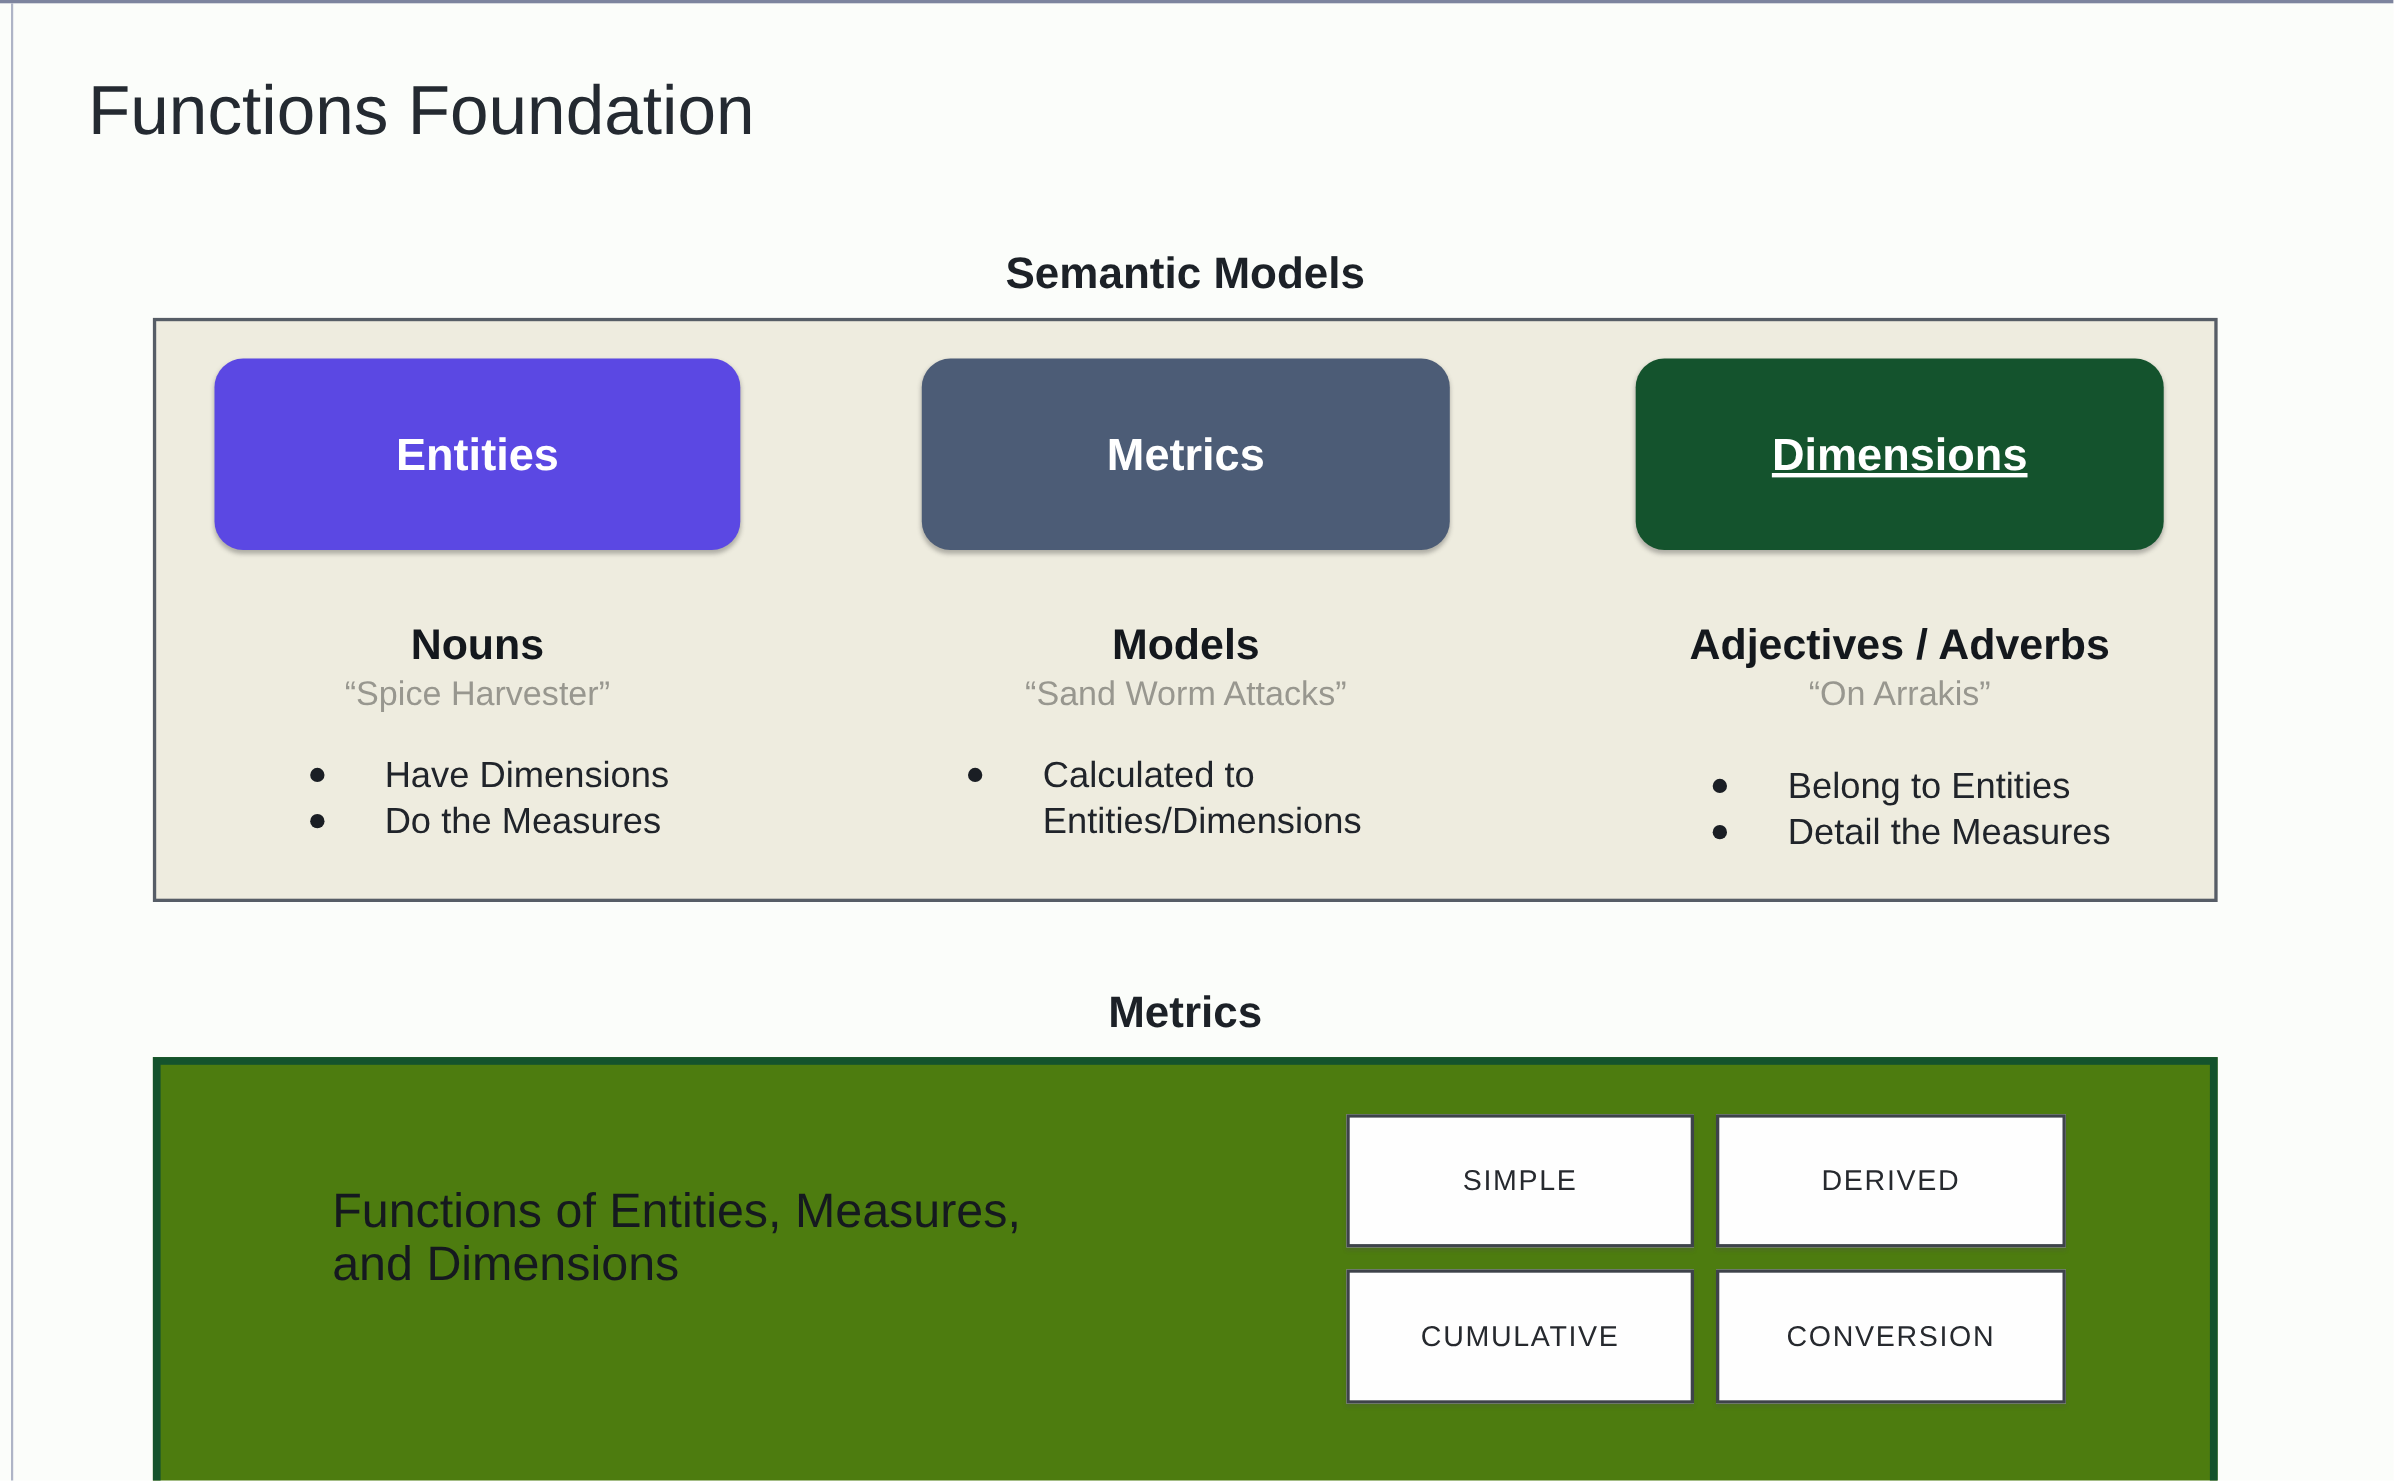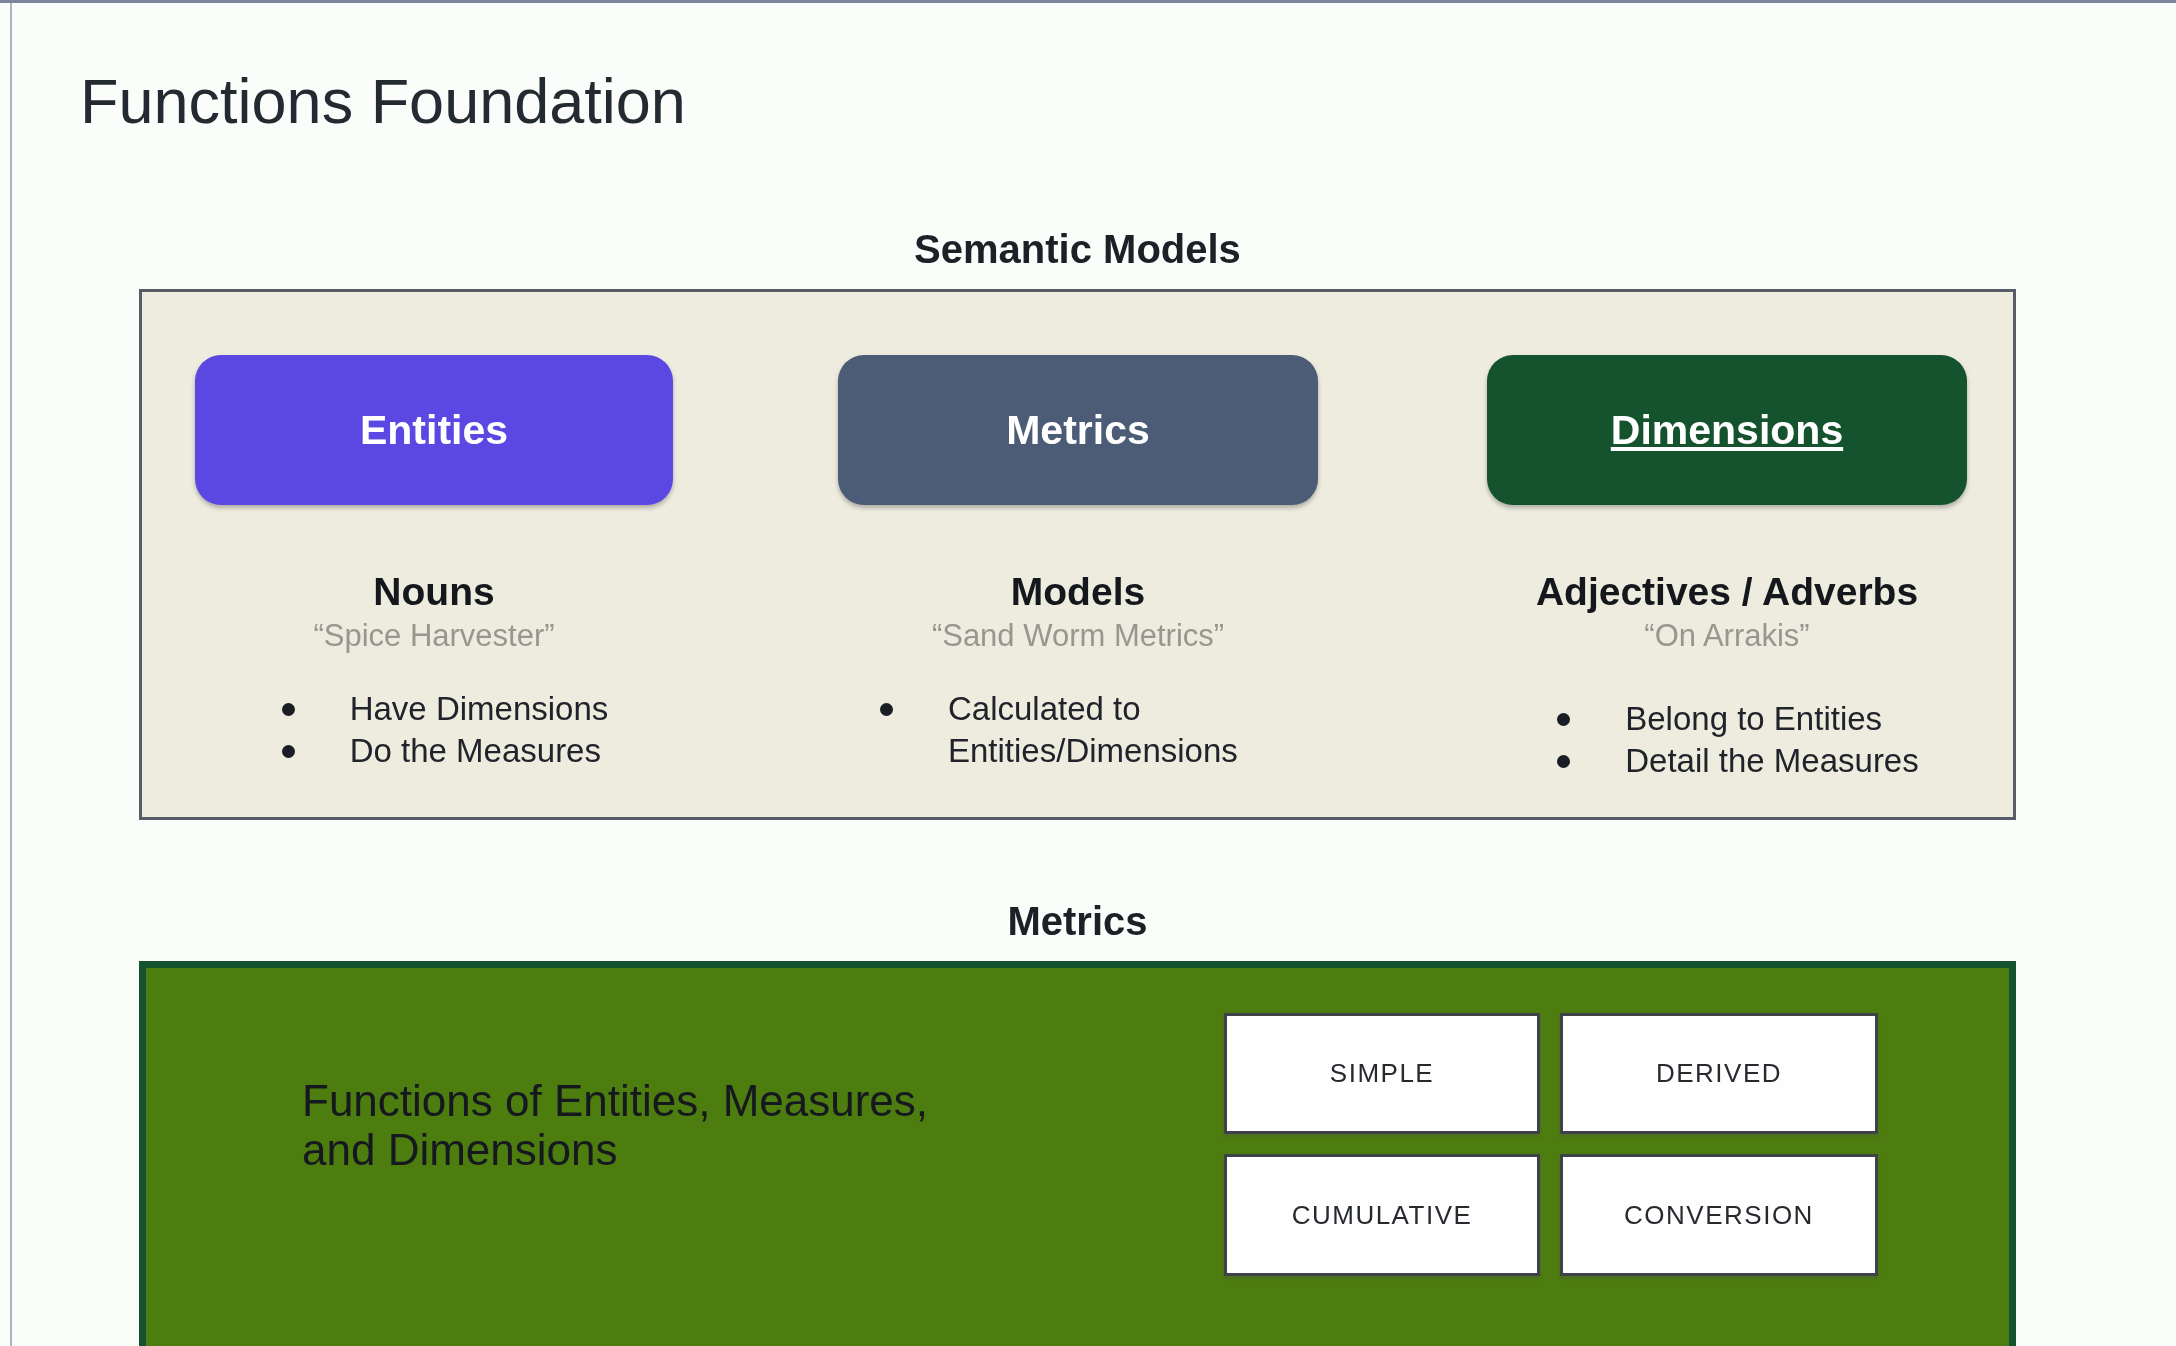--- a/index.html
+++ b/index.html
@@ -52,23 +52,23 @@
   .model-col {
     position: absolute;
     top: 0;
     text-align: center;
   }
   .col-entities   { left: 53px;  width: 478px; }
   .col-measures   { left: 696px; width: 480px; }
   .col-dimensions { left: 1345px; width: 480px; }
 
   .pill {
-    margin-top: 63px;
+    margin-top: 34px;
     width: 100%;
-    height: 150px;
+    height: 174px;
     border-radius: 26px;
     display: flex;
     align-items: center;
     justify-content: center;
     color: #ffffff;
     font-size: 41px;
     font-weight: 700;
     box-shadow: 0 3px 4px rgba(60,60,60,0.35);
   }
   .pill-entities   { background: #5b48e3; }
@@ -167,21 +167,21 @@
       <div class="example">“Spice Harvester”</div>
       <ul class="bullets">
         <li>Have Dimensions</li>
         <li>Do the Measures</li>
       </ul>
     </div>
 
     <div class="model-col col-measures">
       <div class="pill pill-measures">Metrics</div>
       <div class="role">Models</div>
-      <div class="example">“Sand Worm Metrics”</div>
+      <div class="example">“Sand Worm Attacks”</div>
       <ul class="bullets">
         <li>Calculated to Entities/Dimensions</li>
       </ul>
     </div>
 
     <div class="model-col col-dimensions">
       <div class="pill pill-dimensions">Dimensions</div>
       <div class="role">Adjectives / Adverbs</div>
       <div class="example">“On Arrakis”</div>
       <ul class="bullets">

